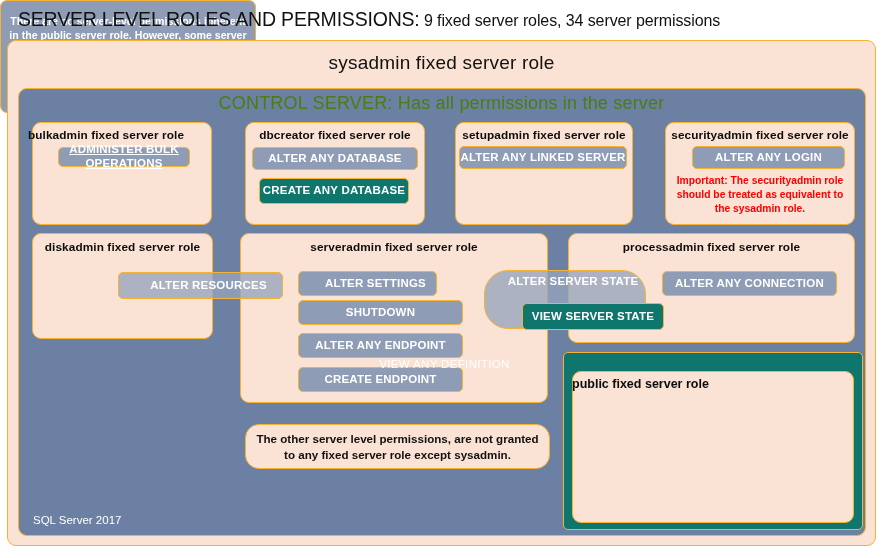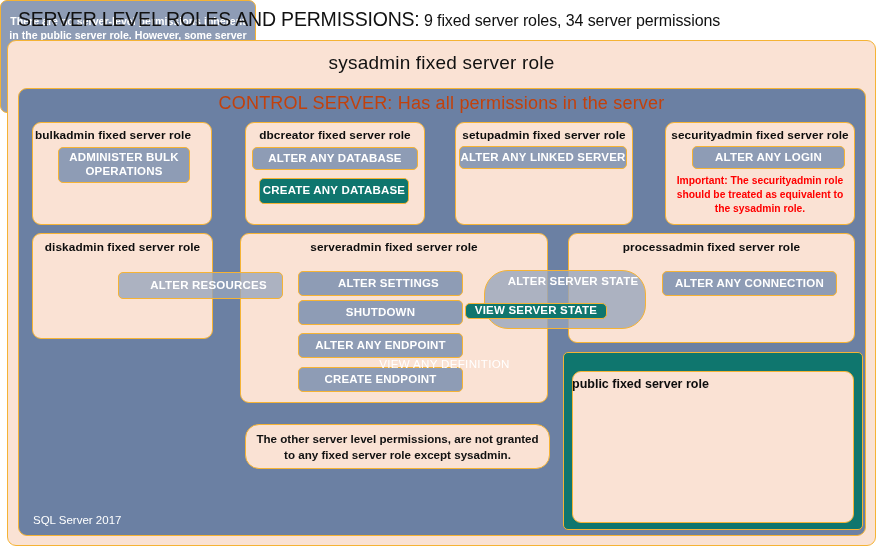--- a/index.html
+++ b/index.html
@@ -52,21 +52,21 @@
   #sysadmin-box{ left:7px;top:40px;width:869px;height:506px; }
   #sysadmin-label{
     position:absolute;left:0;top:52px;width:100%;text-align:center;
     font-size:19px;color:#111111;letter-spacing:0.2px;
   }
 
   
   #control-server-box{ left:18px;top:88px;width:848px;height:448px; }
   #control-server-label{
     position:absolute;left:0;top:93px;width:100%;text-align:center;
-    font-size:18px;color:#c2410c;letter-spacing:0.2px;
+    font-size:18px;color:#4d7c0f;letter-spacing:0.2px;
   }
 
   
   #bulkadmin-box{ left:32px;top:122px;width:180px;height:103px; }
   #dbcreator-box{ left:245px;top:122px;width:180px;height:103px; }
   #setupadmin-box{ left:455px;top:122px;width:178px;height:103px; }
   #securityadmin-box{ left:665px;top:122px;width:190px;height:103px; }
 
   
   #diskadmin-box{ left:32px;top:233px;width:181px;height:106px; }
@@ -115,22 +115,22 @@
   <span id="title-strong">SERVER LEVEL ROLES AND PERMISSIONS:</span><span id="title-rest"> 9 fixed server roles, 34 server permissions</span>
 </div>
 
 <div id="sysadmin-box" class="cream"></div>
 <div id="sysadmin-label">sysadmin fixed server role</div>
 
 <div id="control-server-box" class="blue"></div>
 <div id="control-server-label">CONTROL SERVER: Has all permissions in the server</div>
 
 <div id="bulkadmin-box" class="cream"></div>
-<div class="role-title" style="left:23px;top:128px;width:180px;">bulkadmin fixed server role</div>
-<div class="perm" style="left:58px;top:147px;width:132px;height:36px;">ADMINISTER  BULK OPERATIONS</div>
+<div class="role-title" style="left:16px;top:128px;width:180px;">bulkadmin fixed server role</div>
+<div class="perm" style="left:58px;top:147px;width:132px;height:20px;text-decoration:underline;">ADMINISTER  BULK OPERATIONS</div>
 
 <div id="dbcreator-box" class="cream"></div>
 <div class="role-title" style="left:245px;top:128px;width:180px;">dbcreator fixed server role</div>
 <div class="perm" style="left:252px;top:147px;width:166px;height:23px;">ALTER ANY DATABASE</div>
 <div class="perm dark" style="left:259px;top:178px;width:150px;height:26px;">CREATE  ANY DATABASE</div>
 
 <div id="setupadmin-box" class="cream"></div>
 <div class="role-title" style="left:455px;top:128px;width:178px;">setupadmin fixed server role</div>
 <div class="perm" style="left:459px;top:146px;width:168px;height:23px;text-align:center;">ALTER ANY LINKED SERVER</div>
 
@@ -143,27 +143,27 @@
 <div class="role-title" style="left:32px;top:240px;width:181px;">diskadmin fixed server role</div>
 
 <div id="serveradmin-box" class="cream"></div>
 <div class="role-title" style="left:240px;top:240px;width:308px;">serveradmin fixed server role</div>
 
 <div id="processadmin-box" class="cream"></div>
 <div class="role-title" style="left:568px;top:240px;width:287px;">processadmin fixed server role</div>
 
 <div class="perm trans" style="left:118px;top:272px;width:165px;height:27px;">ALTER RESOURCES</div>
 
-<div class="perm" style="left:298px;top:271px;width:165px;height:25px;padding-left:16px;">ALTER SETTINGS</div>
+<div class="perm" style="left:298px;top:271px;width:139px;height:25px;padding-left:16px;">ALTER SETTINGS</div>
 <div class="perm" style="left:298px;top:300px;width:165px;height:25px;">SHUTDOWN</div>
 <div class="perm" style="left:298px;top:333px;width:165px;height:25px;">ALTER ANY ENDPOINT</div>
 <div class="perm" style="left:298px;top:367px;width:165px;height:25px;">CREATE  ENDPOINT</div>
 
 <div class="perm trans" style="left:484px;top:270px;width:162px;height:59px;align-items:flex-start;padding-top:4px;border-radius:24px;">ALTER SERVER  STATE</div>
-<div class="perm dark" style="left:465px;top:303px;width:142px;height:16px;">VIEW SERVER  STATE</div>
+<div class="perm dark" style="left:522px;top:303px;width:142px;height:27px;">VIEW SERVER  STATE</div>
 
 <div class="perm" style="left:662px;top:271px;width:175px;height:25px;">ALTER ANY CONNECTION</div>
 
 <div id="other-perms-note" class="cream">The other server level permissions,  are not granted to any fixed server role except sysadmin.</div>
 
 <div id="view-any-definition-box" class="perm dark" style="padding:0;display:block;"></div>
 <div id="view-any-definition-label">VIEW ANY DEFINITION</div>
 
 <div id="public-box" class="cream"></div>
 <div id="public-label">public  fixed server role</div>

